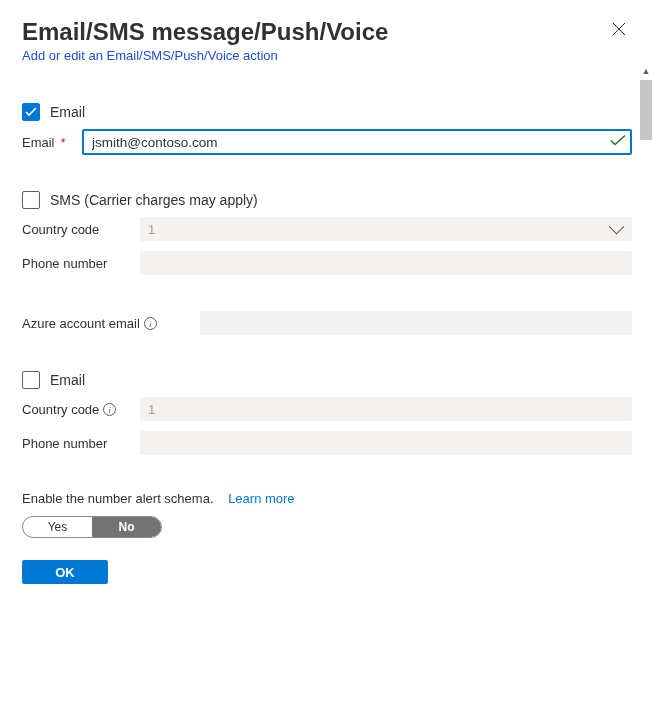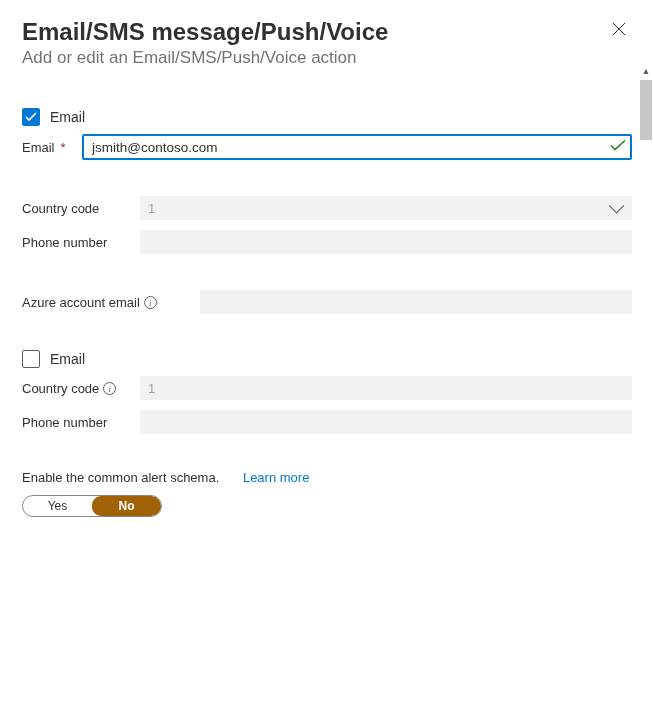--- a/index.html
+++ b/index.html
@@ -25,22 +25,22 @@
     right: 28px;
     cursor: pointer;
   }
   h1 {
     font-size: 24px;
     font-weight: 600;
     margin: 0 0 2px 0;
     color: #323130;
   }
   .subtitle {
-    font-size: 17px;
-    color: #737373;
+    font-size: 13px;
+    color: #1d4ed8;
     margin-bottom: 40px;
   }
   .section {
     margin-bottom: 36px;
   }
   .chk-row {
     display: flex;
     align-items: center;
     margin-bottom: 8px;
   }
@@ -147,43 +147,43 @@
     font-family: Georgia, serif;
   }
   .alert-row {
     font-size: 13px;
     margin-top: 8px;
     margin-bottom: 10px;
   }
   .learn-link {
     color: #0078d4;
     cursor: pointer;
-    margin-left: 20px;
+    margin-left: 11px;
   }
   .toggle {
     width: 140px;
     height: 22px;
     border: 1px solid #8a8886;
     border-radius: 11px;
     display: flex;
     overflow: hidden;
     font-size: 12px;
     cursor: pointer;
   }
   .toggle .opt {
     flex: 1;
     display: flex;
     align-items: center;
     justify-content: center;
     color: #323130;
   }
   .toggle .opt.selected {
-    background: #a16207;
+    background: #737373;
     color: #fff;
-    border-radius: 9px;
+    border-radius: 1px;
     font-weight: 600;
   }
   .ok-btn {
     margin-top: 22px;
     width: 86px;
     height: 24px;
     background: #0078d4;
     color: #fff;
     border: none;
     border-radius: 2px;
@@ -253,20 +253,24 @@
           <svg width="16" height="12" viewBox="0 0 16 12">
             <polyline points="1,6 5,10 15,1" fill="none" stroke="#107c10" stroke-width="1.4"></polyline>
           </svg>
         </span>
       </div>
     </div>
   </div>
 
   
   <div class="section">
+    <div class="chk-row">
+      <div class="chk"></div>
+      <span class="chk-label">SMS (Carrier charges may apply)</span>
+    </div>
     <div class="field-row">
       <div class="field-label">Country code</div>
       <div class="disabled-input dropdown">
         <span>1</span>
       </div>
     </div>
     <div class="field-row">
       <div class="field-label">Phone number</div>
       <div class="disabled-input">
         <span></span>
@@ -305,27 +309,28 @@
     <div class="field-row">
       <div class="field-label">Phone number</div>
       <div class="disabled-input">
         <span></span>
       </div>
     </div>
   </div>
 
   
   <div class="alert-row">
-    <span>Enable the common alert schema.</span>
+    <span>Enable the number alert schema.</span>
     <span class="learn-link">Learn more</span>
   </div>
   <div class="toggle">
     <div class="opt">Yes</div>
     <div class="opt selected">No</div>
   </div>
 
+  <button class="ok-btn">OK</button>
 
   <div class="scrollbar">
     <div class="arrow up">▲</div>
     <div class="thumb"></div>
   </div>
 
 </div>
 
 </body></html>

